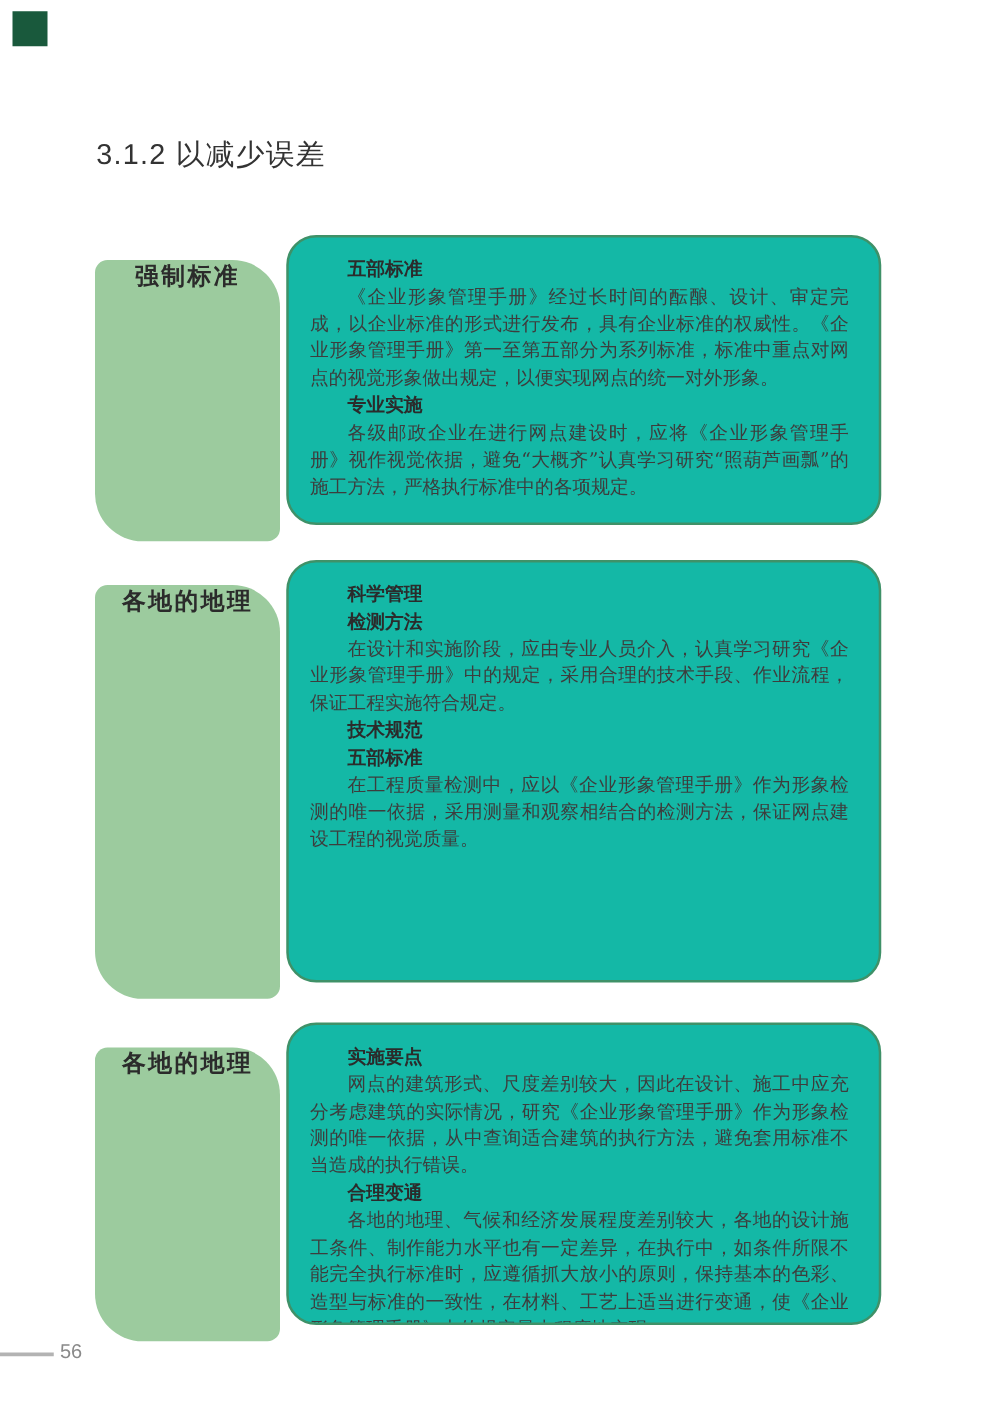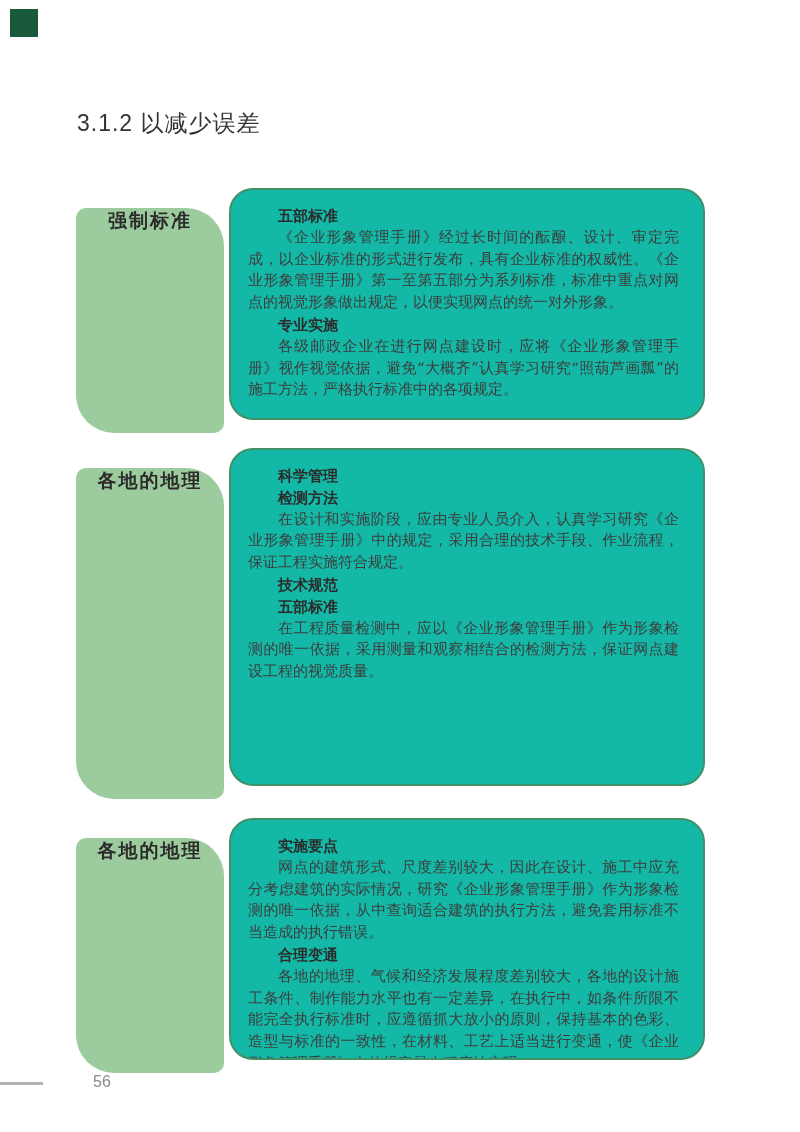--- a/index.html
+++ b/index.html
@@ -48,21 +48,21 @@
     margin:0;text-indent:2em;text-align:justify;
     font-size:15px;line-height:21.8px;color:#3d3d3d;
     font-family:"DejaVu Serif","Liberation Serif",serif;
   }
   .footer-rule{
     position:absolute;left:0;top:1082px;width:43px;height:3px;
     background:#b3b3b3;
   }
   .page-number{
     position:absolute;left:48px;top:1073px;
-    font-size:16px;color:#8a8a8a;margin-left:45px;
+    font-size:16px;color:#8a8a8a;
   }
 </style>
 </head>
 <body>
 
 <div class="page">
 
   <div class="corner-mark"></div>
 
   <div class="page-title">3.1.2  以减少误差</div>

